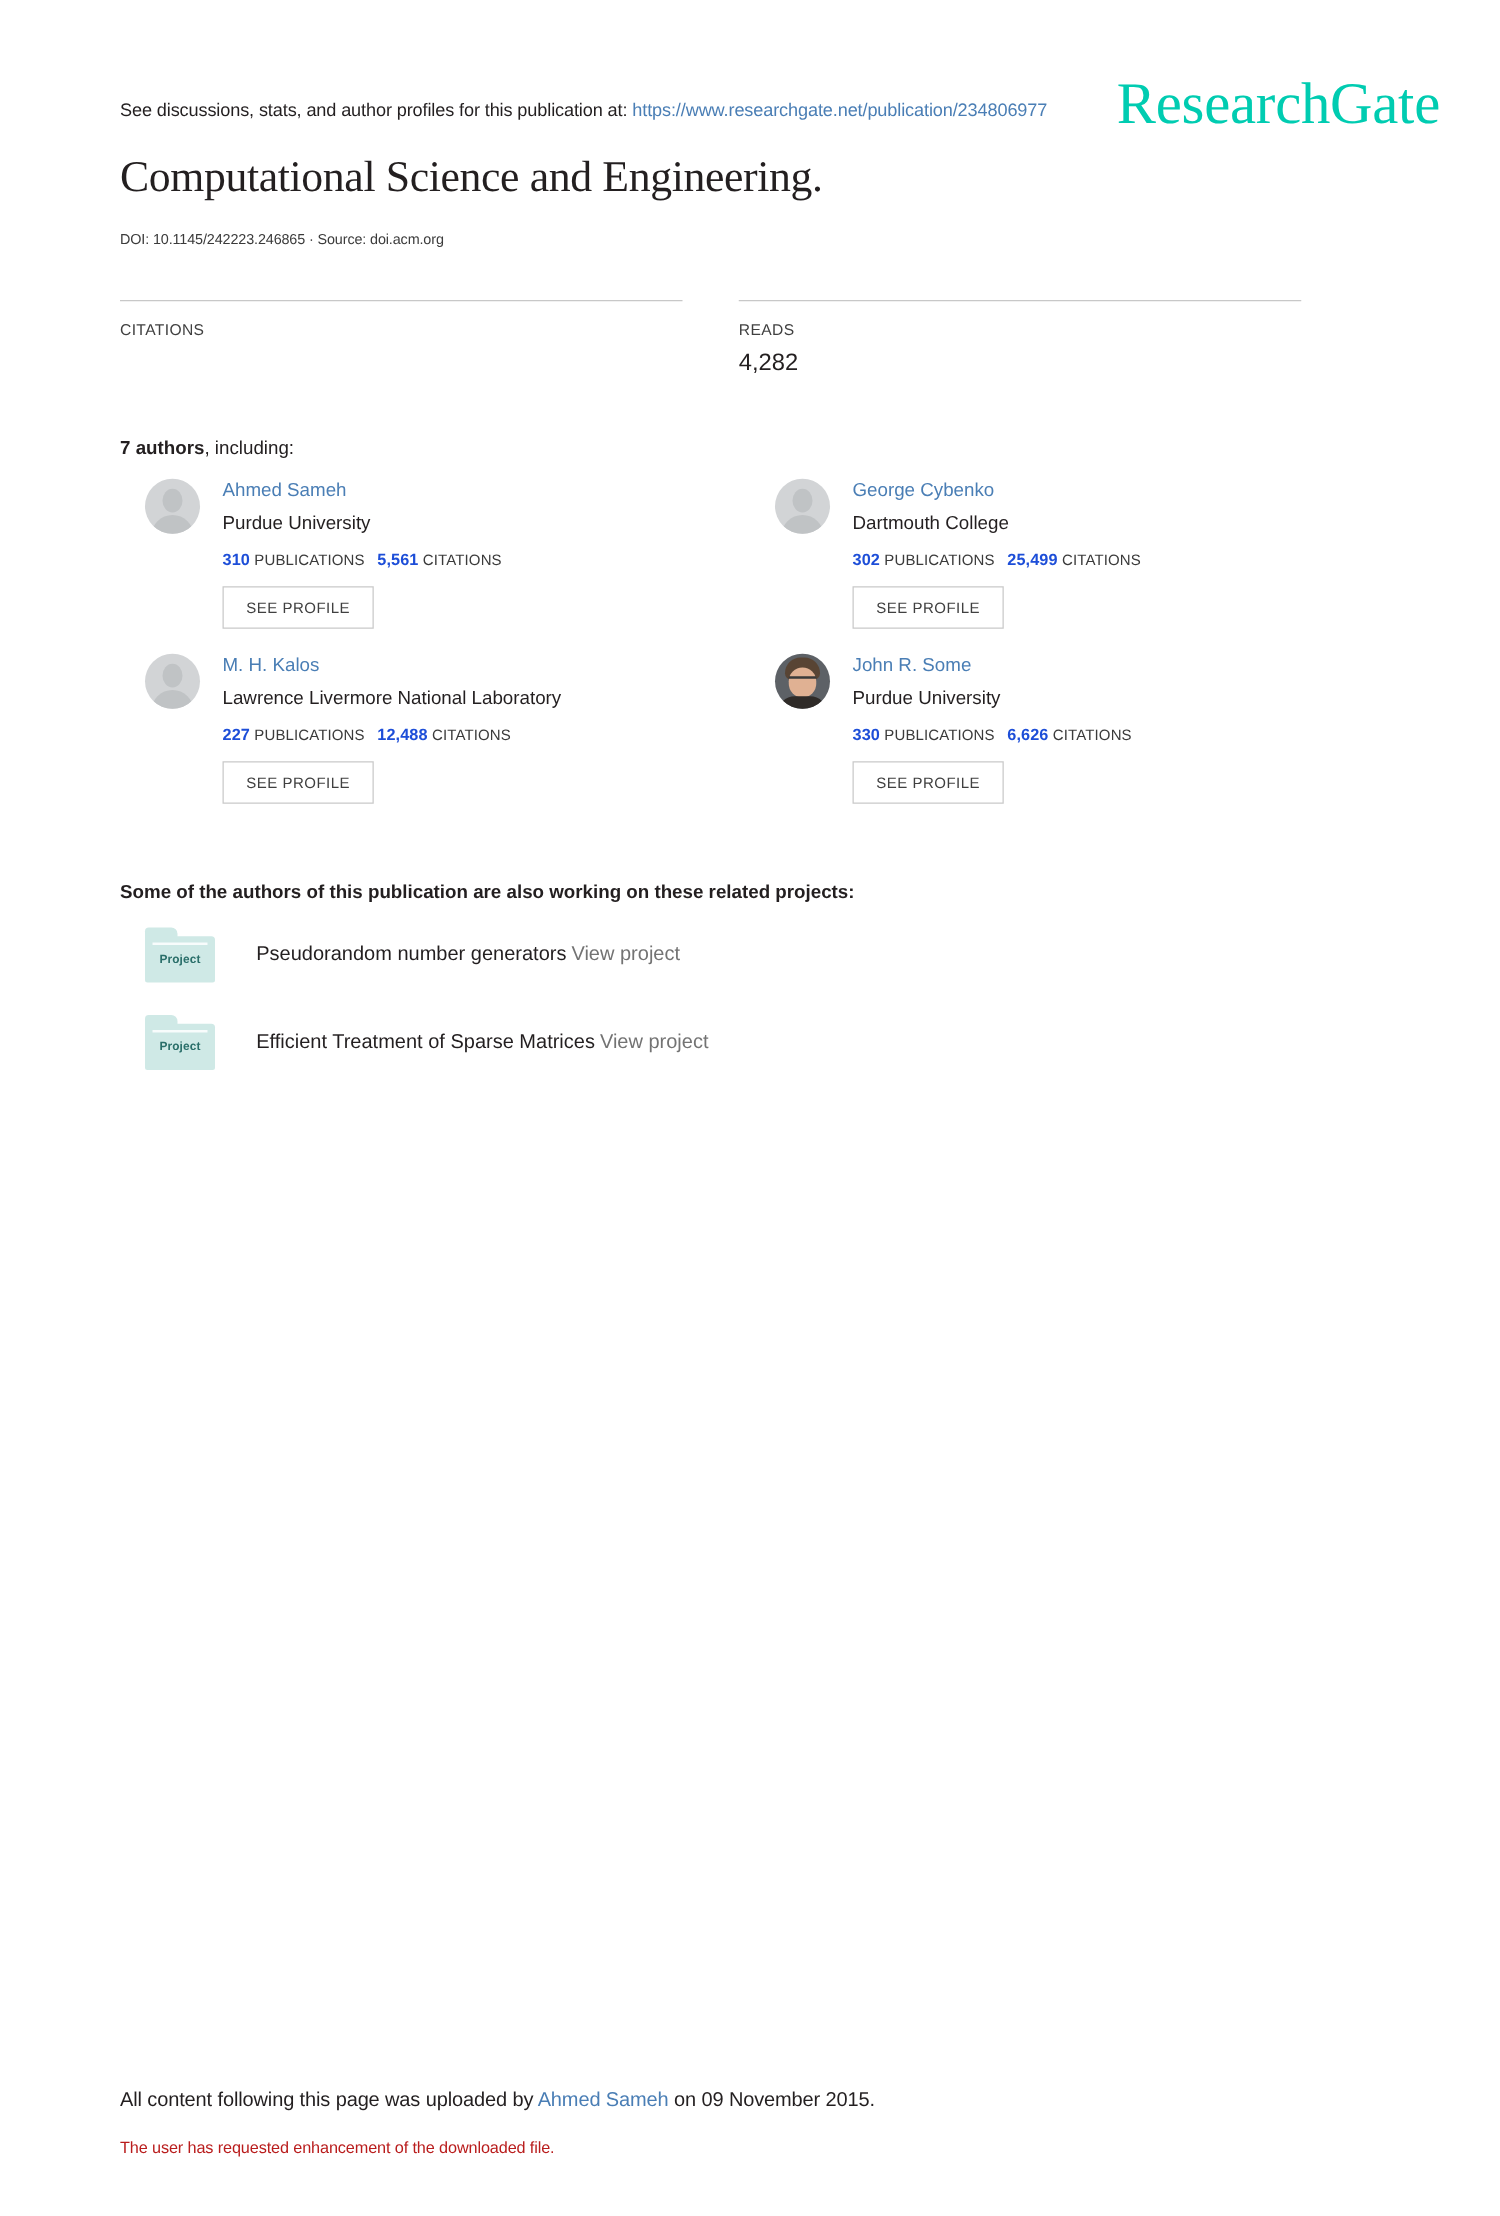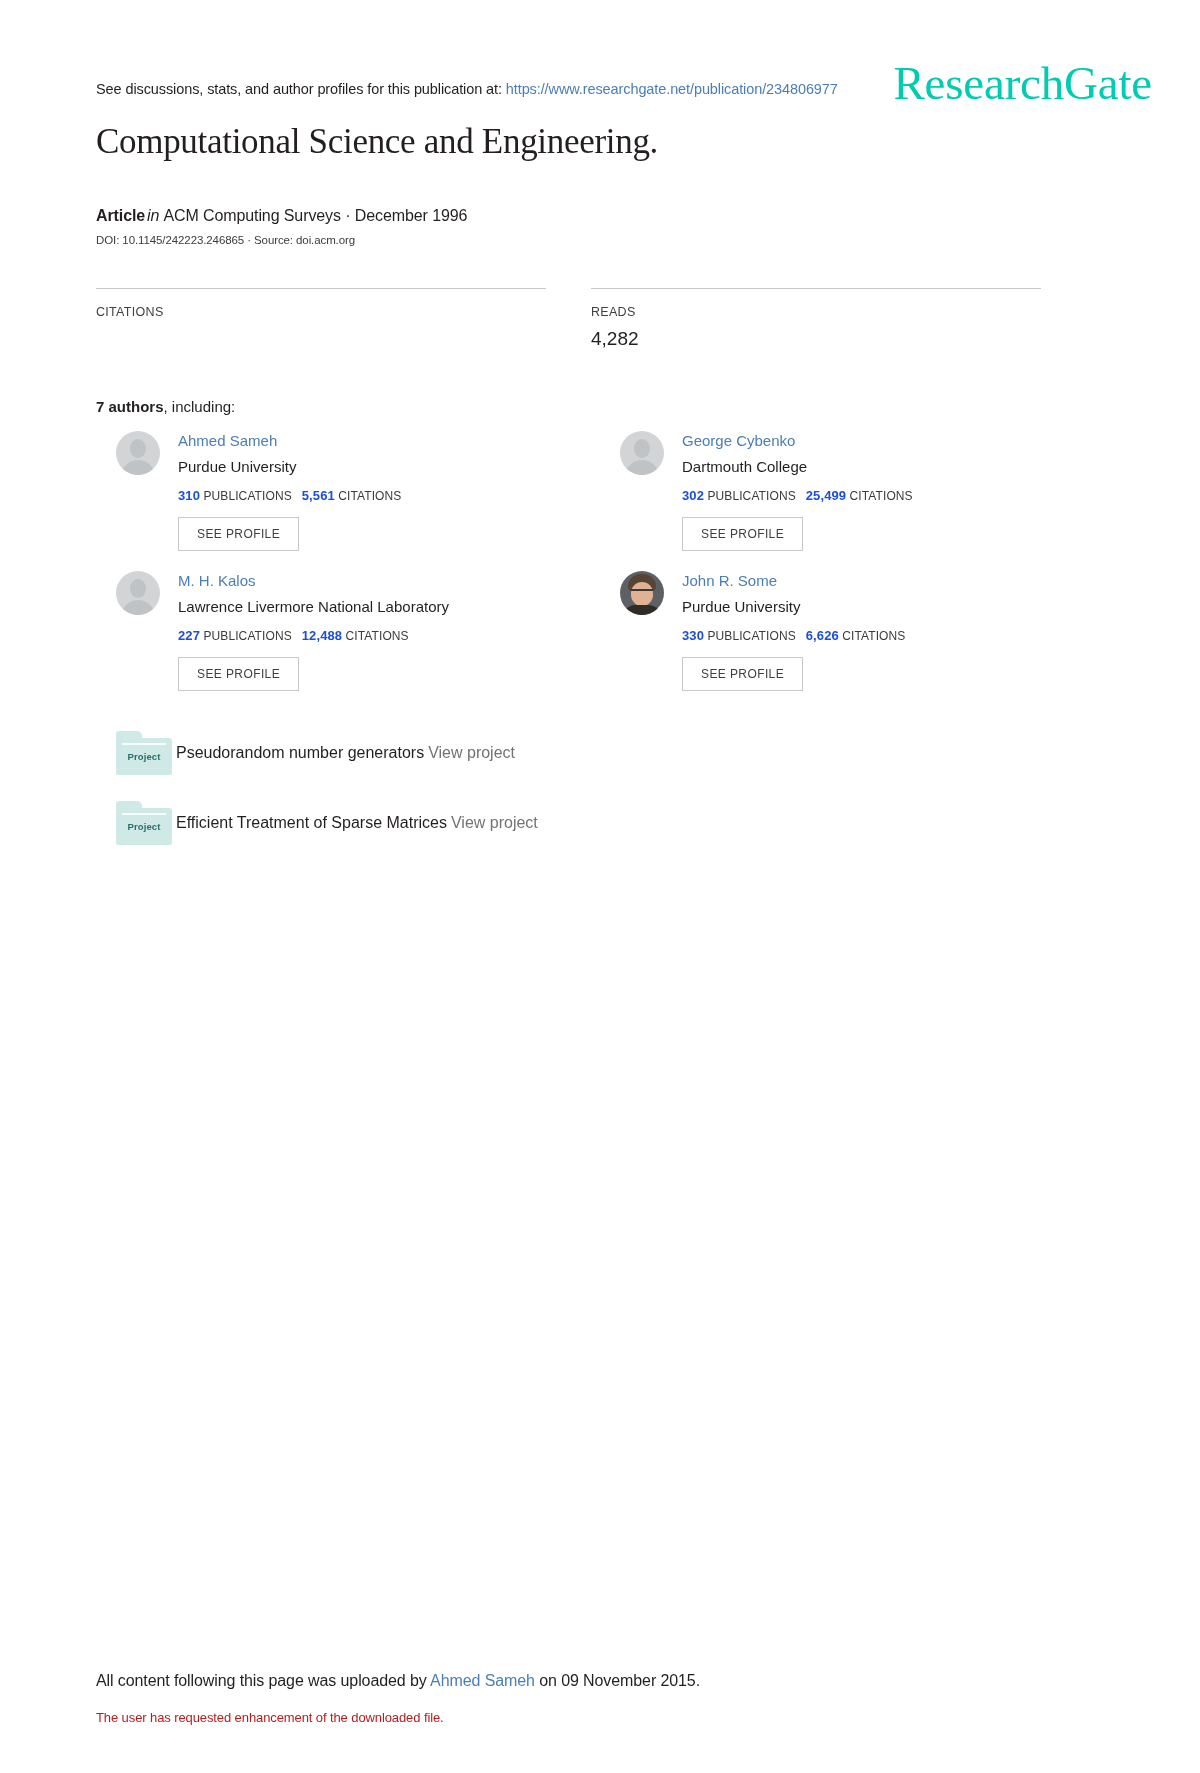--- a/index.html
+++ b/index.html
@@ -222,21 +222,21 @@
   .projects-head {
     margin-top: 42px;
     font-size: 15px;
     font-weight: bold;
     color: #231f20;
   }
   .projects-list { margin-top: 20px; }
   .project-row {
     display: flex;
     align-items: center;
-    gap: 4px;
+    gap: 33px;
     padding-left: 20px;
     margin-bottom: 26px;
   }
   .folder {
     position: relative;
     width: 56px;
     height: 44px;
     flex: 0 0 56px;
   }
   .folder .tab {
@@ -314,23 +314,20 @@
 
   <div class="content">
 
     <div class="seeline">
       <span>See discussions, stats, and author profiles for this publication at:</span>
       <a href="#">https://www.researchgate.net/publication/234806977</a>
     </div>
 
     <h1 class="title">Computational Science and Engineering.</h1>
 
-    <div class="article-line">
-      <span class="bold">Article</span><span class="ital">in</span><span>ACM Computing Surveys · December 1996</span>
-    </div>
     <div class="doi-line">DOI: 10.1145/242223.246865 · Source: doi.acm.org</div>
 
     <div class="stats">
       <div class="stat-col">
         <div class="stat-rule"></div>
         <div class="stat-label">CITATIONS</div>
       </div>
       <div class="stat-col">
         <div class="stat-rule"></div>
         <div class="stat-label">READS</div>
@@ -409,20 +406,21 @@
             <span class="num">330</span>
             <span>PUBLICATIONS</span><span class="gap"></span><span class="num">6,626</span>
             <span>CITATIONS</span>
           </div>
           <button class="see-profile">SEE PROFILE</button>
         </div>
       </div>
 
     </div>
 
+    <div class="projects-head">Some of the authors of this publication are also working on these related projects:</div>
 
     <div class="projects-list">
       <div class="project-row">
         <div class="folder">
           <div class="tab"></div>
             <div class="body"></div>
             <div class="line"></div>
           <div class="ftext">Project</div>
         </div>
         <div class="project-text">

